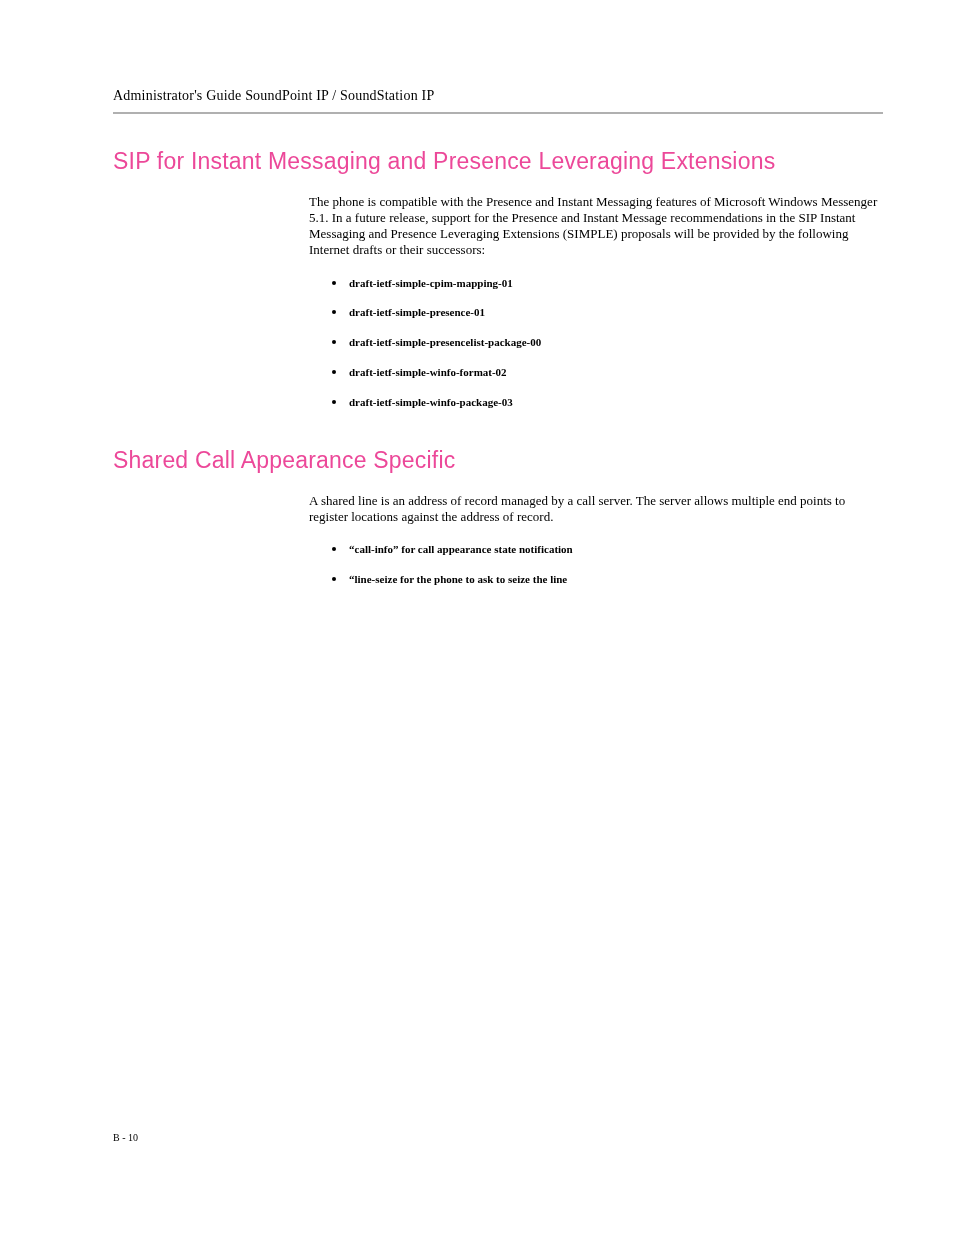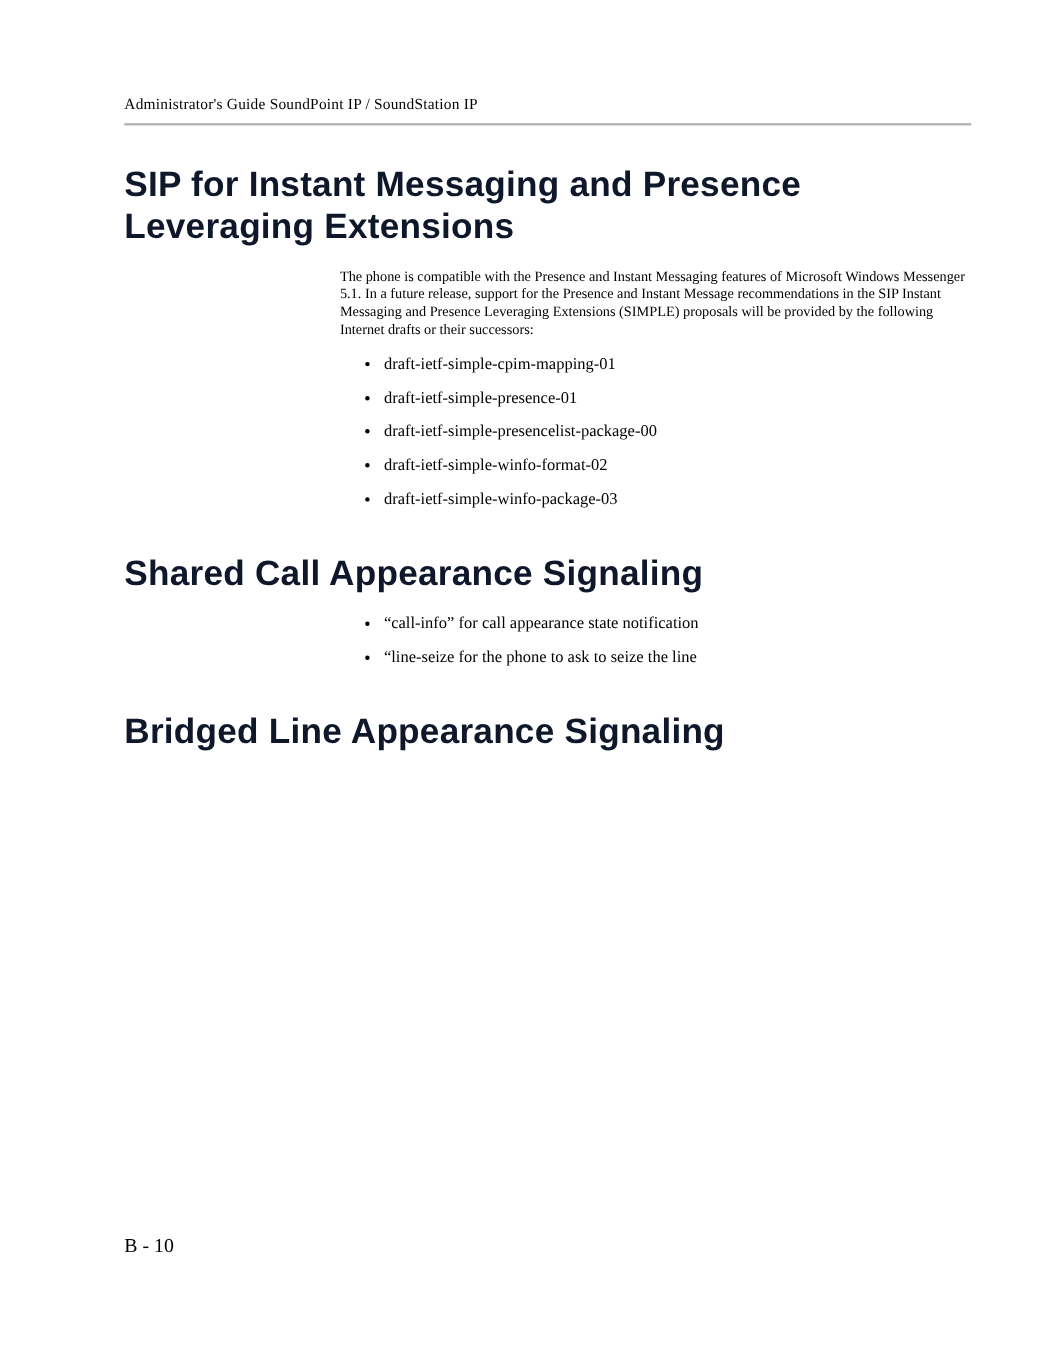--- a/index.html
+++ b/index.html
@@ -26,59 +26,60 @@
     letter-spacing: 0.2px;
     margin-bottom: 8px;
   }
   .head-rule {
     border: none;
     border-top: 2px solid #b0b0b0;
     margin: 0 0 34px 0;
   }
   .section-title {
     font-family: Futura, "Trebuchet MS", "Arial Narrow", Arial, sans-serif;
-    font-weight: 700;
+    font-weight: 400;
     font-stretch: condensed;
-    color: #0f172a;
-    font-size: 32px;
+    color: #ec4899;
+    font-size: 23px;
     letter-spacing: 0.2px;
     margin: 0 0 18px 0;
     line-height: 1.2;
   }
   .body-col {
     margin-left: 196px;
     margin-right: 0;
   }
   .body-col p {
     font-size: 13px;
     line-height: 1.25;
     margin: 0 0 14px 0;
   }
   .body-col ul {
     list-style: disc;
     margin: 0 0 14px 0;
     padding-left: 38px;
   }
   .body-col li {
-    font-size: 15px;
+    font-size: 11px;
     line-height: 1.25;
     padding-left: 2px;
     margin: 0 0 12px 0;
+    font-weight: bold;
   }
   .body-col li::marker {
     font-size: 15px;
   }
   .section-gap {
     height: 24px;
   }
   .footer {
     position: absolute;
     left: 113px;
     bottom: 92px;
-    font-size: 18px;
+    font-size: 10px;
   }
 </style>
 </head>
 <body>
 
 <div class="page">
 
   <div class="running-head">Administrator's Guide SoundPoint IP / SoundStation IP</div>
   <hr class="head-rule">
 
@@ -89,28 +90,28 @@
       <li>draft-ietf-simple-cpim-mapping-01</li>
       <li>draft-ietf-simple-presence-01</li>
       <li>draft-ietf-simple-presencelist-package-00</li>
       <li>draft-ietf-simple-winfo-format-02</li>
       <li>draft-ietf-simple-winfo-package-03</li>
     </ul>
   </div>
 
   <div class="section-gap"></div>
 
-  <h2 class="section-title">Shared Call Appearance Signaling</h2>
+  <h2 class="section-title">Shared Call Appearance Specific</h2>
   <div class="body-col">
+    <p>A shared line is an address of record managed by a call server. The server allows multiple end points to register locations against the address of record.</p>
     <ul>
       <li>“call-info” for call appearance state notification</li>
       <li>“line-seize for the phone to ask to seize the line</li>
     </ul>
   </div>
 
   <div class="section-gap"></div>
 
-  <h2 class="section-title">Bridged Line Appearance Signaling</h2>
   <div class="body-col">
   </div>
 
   <div class="footer">B - 10</div>
 </div>
 
 </body></html>

